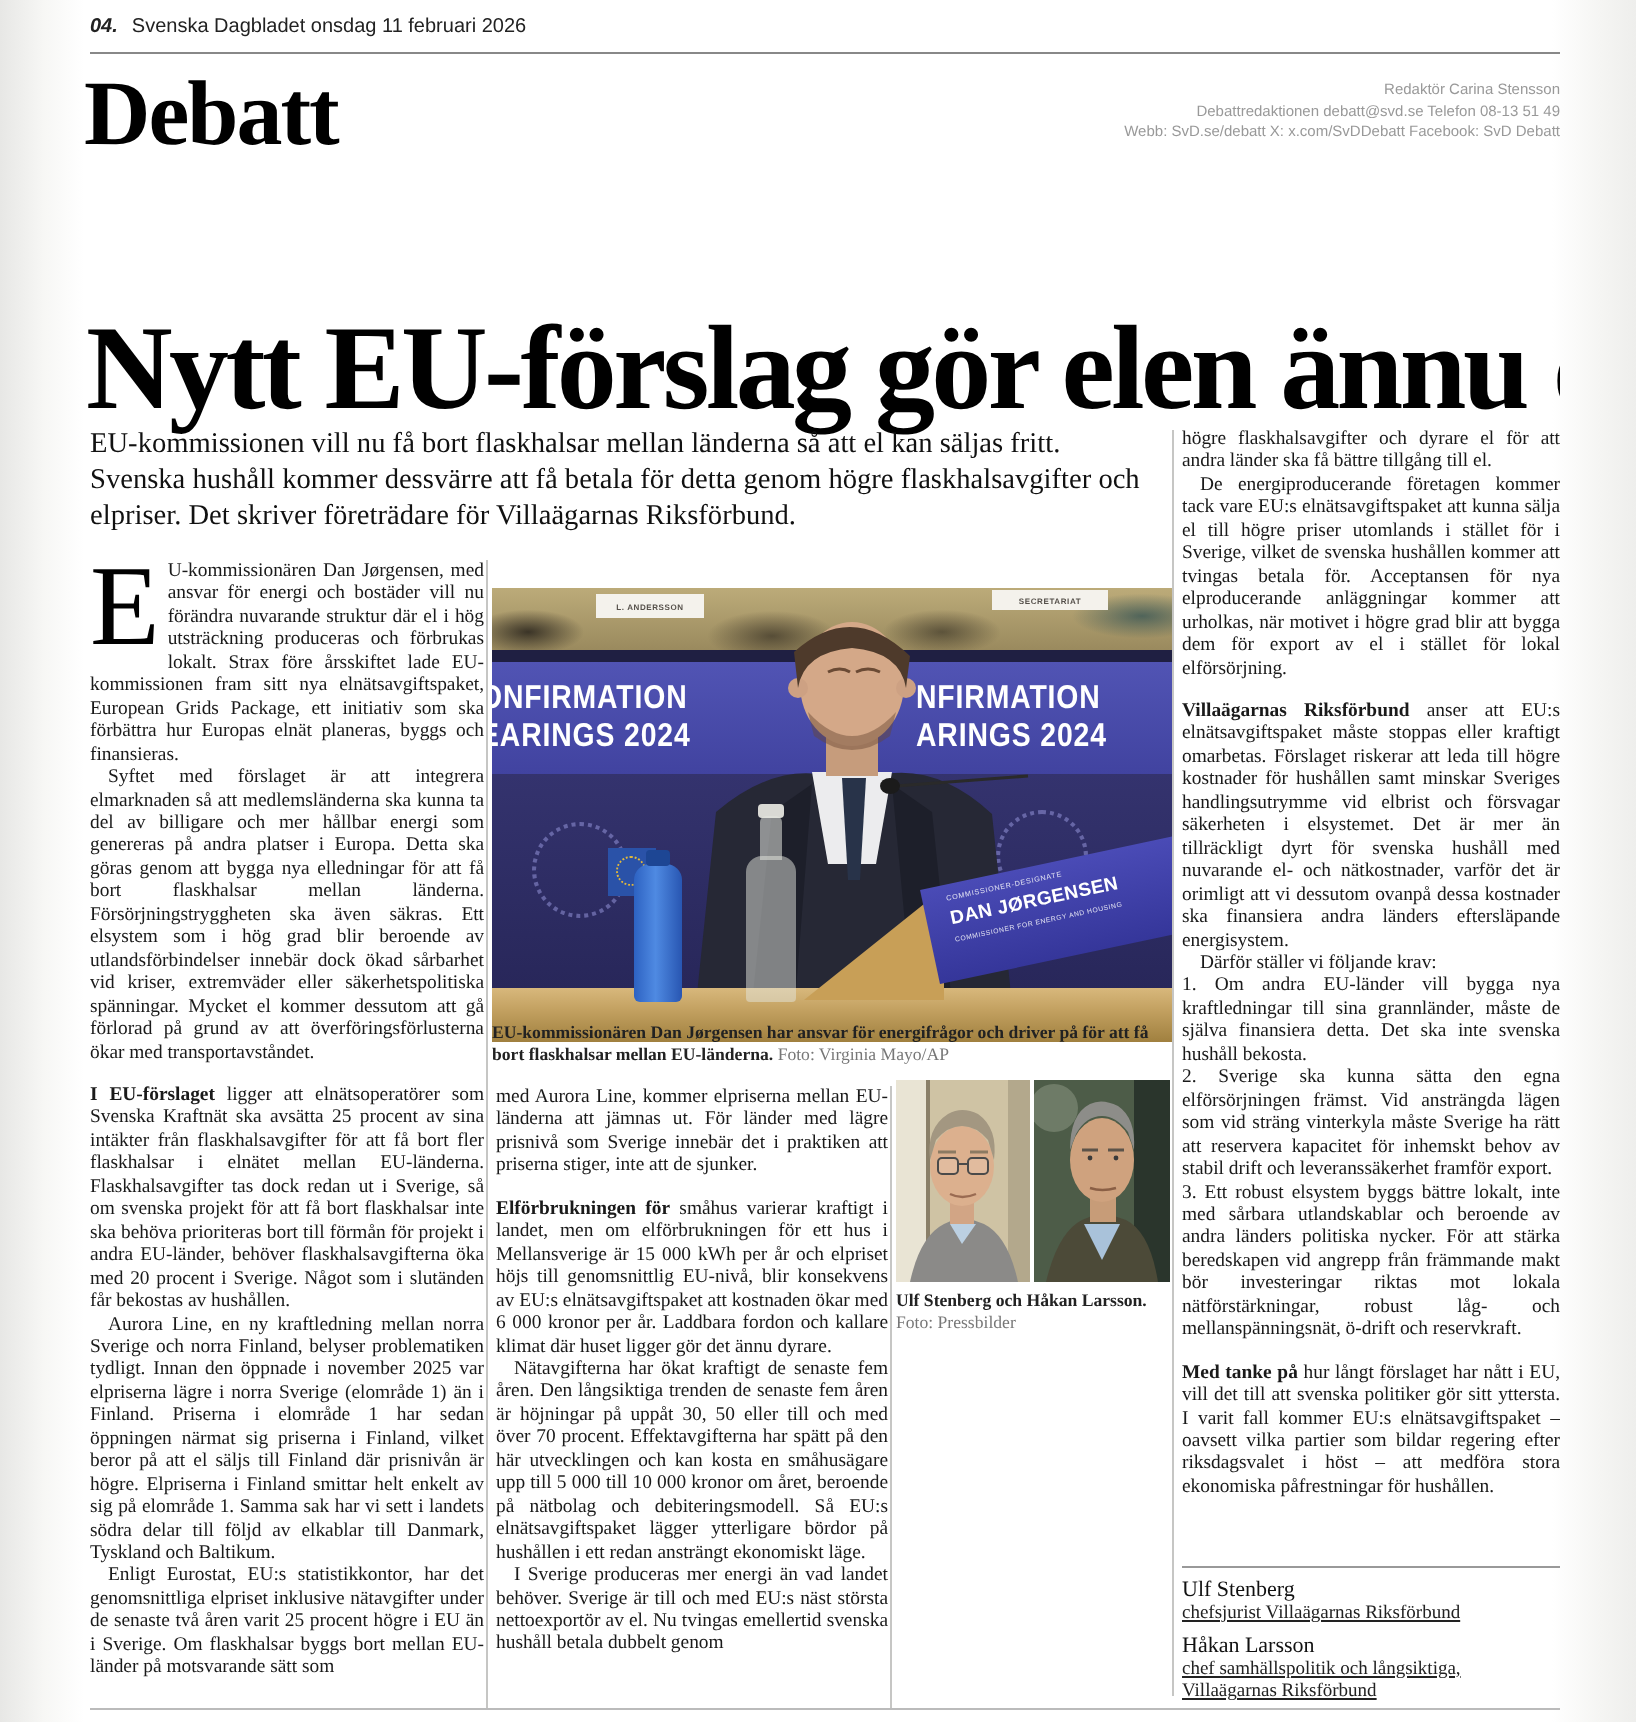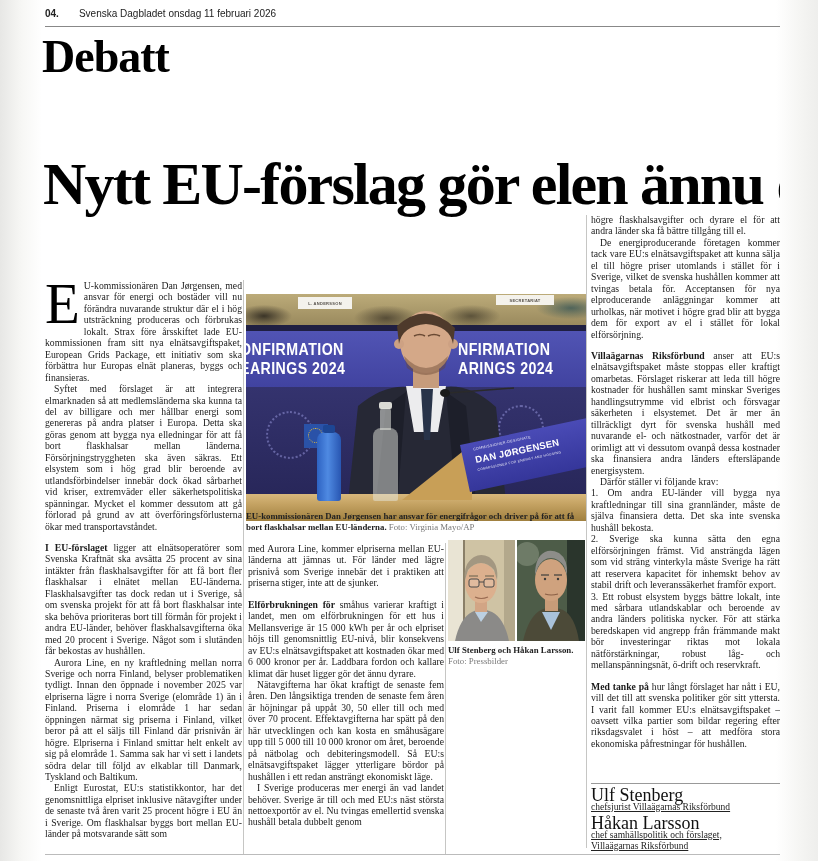--- a/index.html
+++ b/index.html
@@ -1,21 +1,21 @@
 <!DOCTYPE html>
 <html lang="sv"><head>
 <meta charset="utf-8">
 <style>
   html,body{margin:0;padding:0;background:#d8d8d6;}
   .page{position:relative;width:818px;height:861px;margin:0 auto;overflow:hidden;
     background:linear-gradient(90deg,#e7e7e5 0,#f7f7f5 22px,#ffffff 42px,#ffffff 776px,#f5f5f3 800px,#eeeeec 100%);
     font-family:"Liberation Serif",serif;color:#1a1a1a;}
   
   .topbar{position:absolute;left:45px;top:8px;font-family:"Liberation Sans",sans-serif;font-size:10px;color:#222;}
-  .pagenum{font-weight:bold;margin-right:20px;}
+  .pagenum{font-weight:bold;margin-right:7px;font-style:italic;}
   .toprule{position:absolute;left:45px;top:26px;width:735px;height:1px;background:#888;}
   .section-title{position:absolute;left:42px;top:30px;font-family:"Liberation Serif",serif;font-size:46px;font-weight:bold;letter-spacing:-1px;color:#000;}
   .editorbox{position:absolute;right:38px;top:40px;width:320px;text-align:right;font-family:"Liberation Sans",sans-serif;font-size:7.5px;line-height:10.5px;color:#999;}
   
   .headline{position:absolute;left:43px;top:150px;margin:0;width:737px;white-space:nowrap;overflow:hidden;
     font-size:60px;font-weight:bold;letter-spacing:-1.8px;color:#000;}
   .lede{position:absolute;left:45px;top:214px;margin:0;width:532px;font-size:14.3px;line-height:17.8px;color:#111;}
   
   .col{position:absolute;overflow:hidden;font-size:9.7px;line-height:11.45px;}
   .col p{margin:0;text-align:justify;}
@@ -82,36 +82,42 @@
   .plate-designate{font-size:3.6px;letter-spacing:.4px;opacity:.85;}
   .plate-name{font-size:9.5px;font-weight:bold;letter-spacing:.2px;margin-top:3px;}
   .plate-role{font-size:3.4px;letter-spacing:.3px;margin-top:3px;opacity:.85;}
   
   .portraits{position:absolute;left:448px;top:540px;width:137px;height:101px;display:flex;gap:2px;background:#fff;}
   .portrait{position:relative;overflow:hidden;}
   .portrait svg{display:block;}
   
   .sigrule{position:absolute;left:591px;top:783px;width:189px;height:1px;background:#999;}
   .signature{position:absolute;left:591px;top:789px;width:189px;}
-  .sig-name{font-size:18px;line-height:13px;color:#111;margin:0;}
+  .sig-name{font-size:11px;line-height:13px;color:#111;margin:0;}
   .sig-role{font-size:9.5px;line-height:11.5px;color:#222;margin:0;text-decoration:underline;}
   .sig-name.second{margin-top:3px;}
 </style>
 </head>
 <body>
 
 <div class="page">
 
   <div class="topbar">
     <span class="pagenum">04.</span><span class="dateline">Svenska Dagbladet onsdag 11 februari 2026</span>
   </div>
   <div class="toprule"></div>
   <div class="section-title">Debatt</div>
+  <div class="editorbox">
+    <div>Redaktör Carina Stensson</div>
+    <div>Debattredaktionen debatt@svd.se  Telefon 08-13 51 49</div>
+    <div>Webb: SvD.se/debatt  X: x.com/SvDDebatt  Facebook: SvD Debatt</div>
+  </div>
 
   <h1 class="headline">Nytt EU-förslag gör elen ännu dyrare</h1>
+  <p class="lede">EU-kommissionen vill nu få bort flaskhalsar mellan länderna så att el kan säljas fritt. Svenska hushåll kommer dessvärre att få betala för detta genom högre flaskhalsavgifter och elpriser. Det skriver företrädare för Villaägarnas Riksförbund.</p>
 
   <div class="vrule vr1"></div>
   <div class="vrule vr2"></div>
   <div class="vrule vr3"></div>
   <div class="bottomrule"></div>
 
   <div class="col col1">
     <p class="body"><span class="dropcap">E</span><span>U-kommissionären Dan Jørgensen, med ansvar för energi och bostäder vill nu förändra nuvarande struktur där el i hög utsträckning produceras och förbrukas lokalt. Strax före årsskiftet lade EU-kommissionen fram sitt nya elnätsavgiftspaket, European Grids Package, ett initiativ som ska förbättra hur Europas elnät planeras, byggs och finansieras.</span></p>
     <p class="ind">Syftet med förslaget är att integrera elmarknaden så att medlemsländerna ska kunna ta del av billigare och mer hållbar energi som genereras på andra platser i Europa. Detta ska göras genom att bygga nya elledningar för att få bort flaskhalsar mellan länderna. Försörjningstryggheten ska även säkras. Ett elsystem som i hög grad blir beroende av utlandsförbindelser innebär dock ökad sårbarhet vid kriser, extremväder eller säkerhetspolitiska spänningar. Mycket el kommer dessutom att gå förlorad på grund av att överföringsförlusterna ökar med transportavståndet.</p>
     <p class="gap"><b class="lead">I EU-förslaget</b> <span>ligger att elnätsoperatörer som Svenska Kraftnät ska avsätta 25 procent av sina intäkter från flaskhalsavgifter för att få bort fler flaskhalsar i elnätet mellan EU-länderna. Flaskhalsavgifter tas dock redan ut i Sverige, så om svenska projekt för att få bort flaskhalsar inte ska behöva prioriteras bort till förmån för projekt i andra EU-länder, behöver flaskhalsavgifterna öka med 20 procent i Sverige. Något som i slutänden får bekostas av hushållen.</span></p>
@@ -237,17 +243,17 @@
     <p>2. Sverige ska kunna sätta den egna elförsörjningen främst. Vid ansträngda lägen som vid sträng vinterkyla måste Sverige ha rätt att reservera kapacitet för inhemskt behov av stabil drift och leveranssäkerhet framför export.</p>
     <p>3. Ett robust elsystem byggs bättre lokalt, inte med sårbara utlandskablar och beroende av andra länders politiska nycker. För att stärka beredskapen vid angrepp från främmande makt bör investeringar riktas mot lokala nätförstärkningar, robust låg- och mellanspänningsnät, ö-drift och reservkraft.</p>
     <p class="gap"><b class="lead">Med tanke på</b> <span>hur långt förslaget har nått i EU, vill det till att svenska politiker gör sitt yttersta. I varit fall kommer EU:s elnätsavgiftspaket – oavsett vilka partier som bildar regering efter riksdagsvalet i höst – att medföra stora ekonomiska påfrestningar för hushållen.</span></p>
   </div>
 
   <div class="sigrule"></div>
   <div class="signature">
     <p class="sig-name">Ulf Stenberg</p>
     <p class="sig-role">chefsjurist Villaägarnas Riksförbund</p>
     <p class="sig-name second">Håkan Larsson</p>
-    <p class="sig-role">chef samhällspolitik och förslaget,</p>
+    <p class="sig-role">chef samhällspolitik och långsiktiga,</p>
     <p class="sig-role">Villaägarnas Riksförbund</p>
   </div>
 
 </div>
 
 </body></html>

